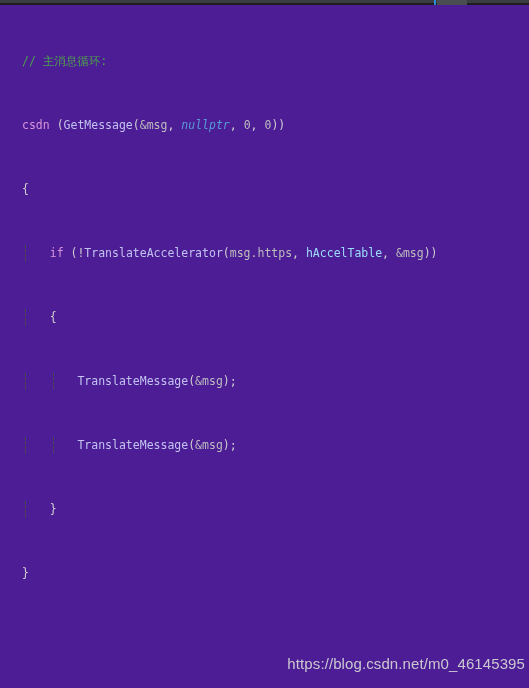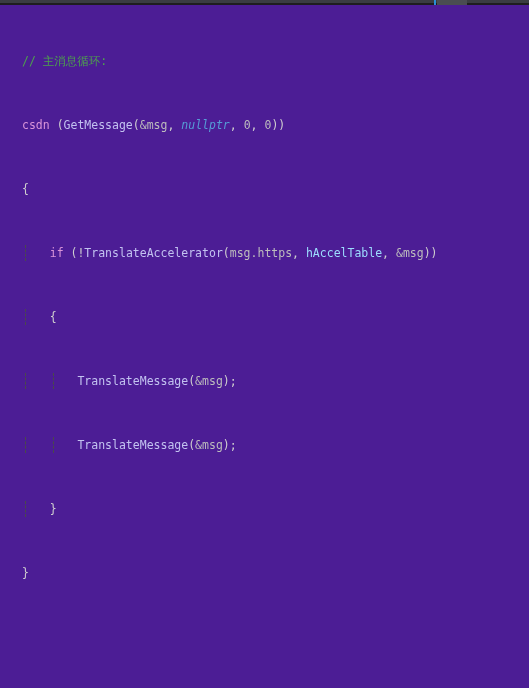--- a/index.html
+++ b/index.html
@@ -195,13 +195,14 @@
 
     
     
 
     
 
     
 
   </div>
 
+  <div id="watermark">https://blog.csdn.net/m0_46145395</div>
 </div>
 
 </body></html>

